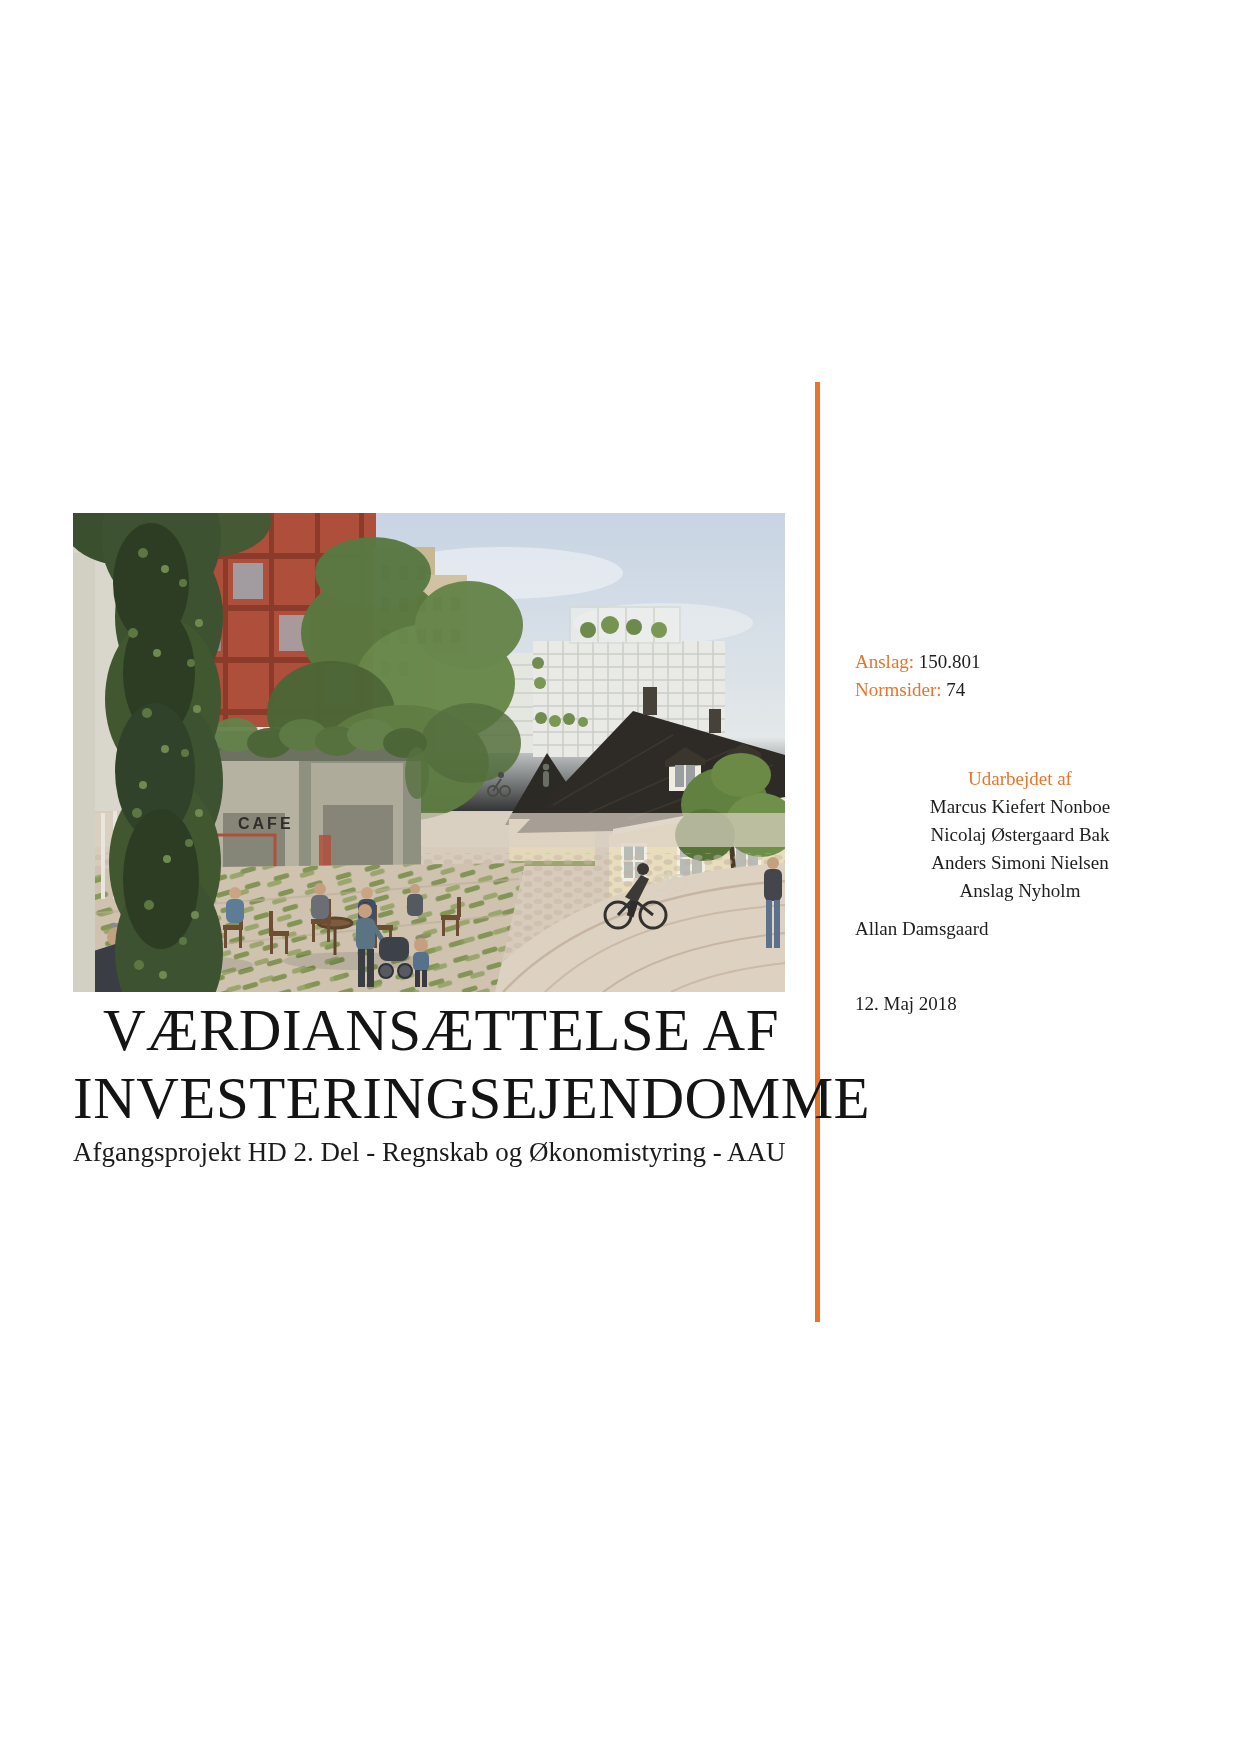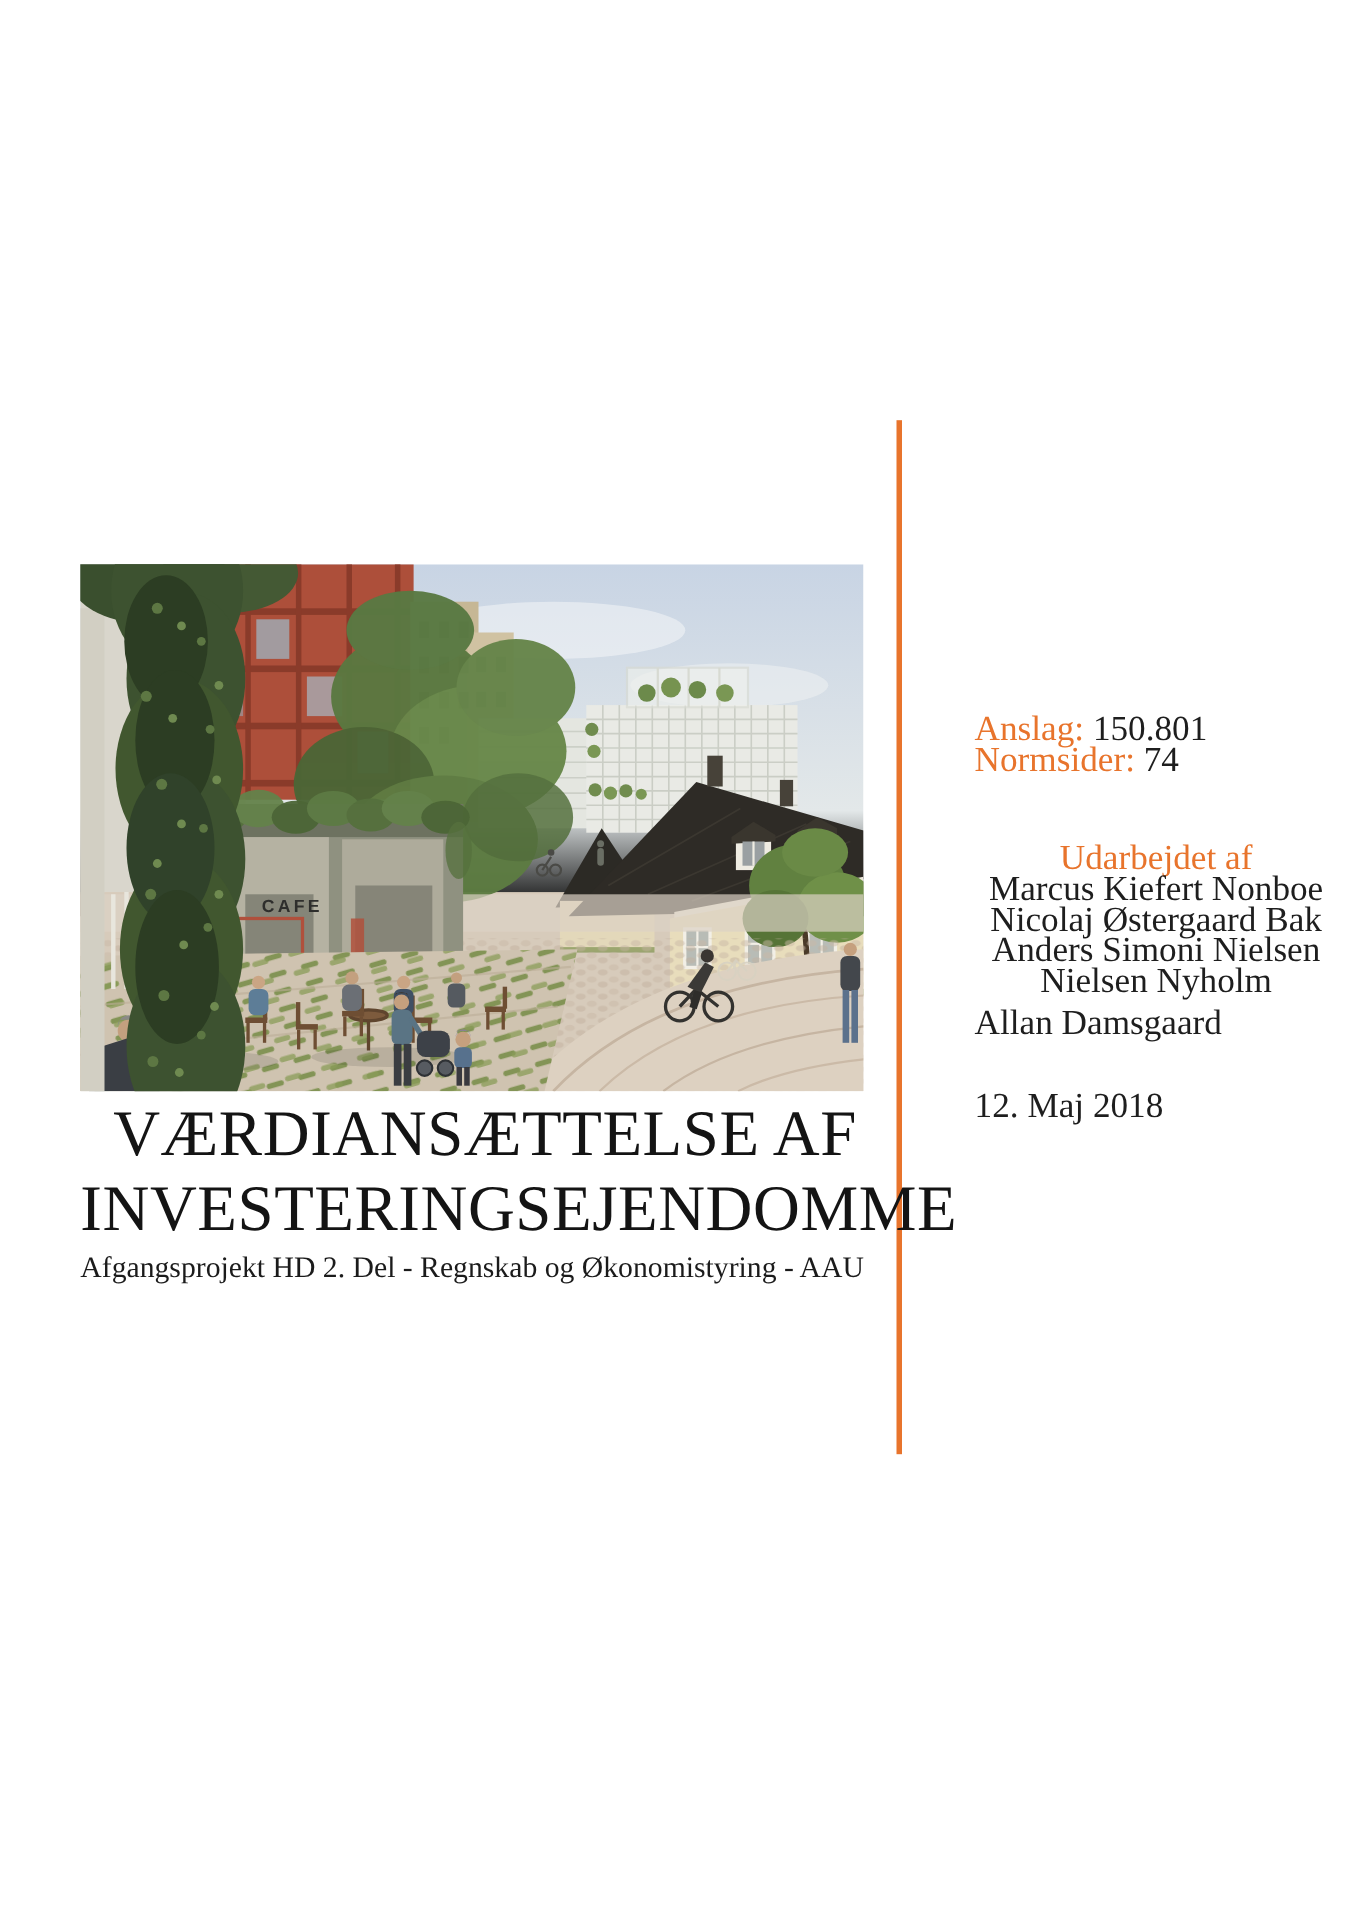--- a/index.html
+++ b/index.html
@@ -16,22 +16,22 @@
     position:absolute;left:73px;top:513px;width:712px;height:479px;
     display:block;
   }
   
   .divider{
     position:absolute;left:815px;top:382px;width:5px;height:940px;
     background:#E8742C;
   }
   
   .meta{
-    position:absolute;left:886px;top:648px;width:330px;
-    font-size:32px;line-height:28px;color:#1e1e1e;
+    position:absolute;left:855px;top:648px;width:330px;
+    font-size:19px;line-height:28px;color:#1e1e1e;
   }
   .meta .accent{color:#E8742C;}
   .meta .line{white-space:nowrap;}
   .sec-authors{margin-top:61px;text-align:center;}
   .sec-vejleder{margin-top:10px;}
   .sec-dato{margin-top:47px;}
   
   .title-block{
     position:absolute;left:73px;top:996px;width:706px;
     text-align:right;color:#141414;
@@ -449,21 +449,21 @@
         <span class="accent">Normsider:</span>
         <span>74</span>
       </div>
     </div>
 
     <div class="sec-authors">
       <div class="accent line">Udarbejdet af</div>
       <div class="line">Marcus Kiefert Nonboe</div>
       <div class="line">Nicolaj Østergaard Bak</div>
       <div class="line">Anders Simoni Nielsen</div>
-      <div class="line">Nielsen Nyholm</div>
+      <div class="line">Anslag Nyholm</div>
     </div>
 
     <div class="sec-vejleder">
       <div class="line">Allan Damsgaard</div>
     </div>
 
     <div class="sec-dato">
       <div class="line">12. Maj 2018</div>
     </div>
   </div>

